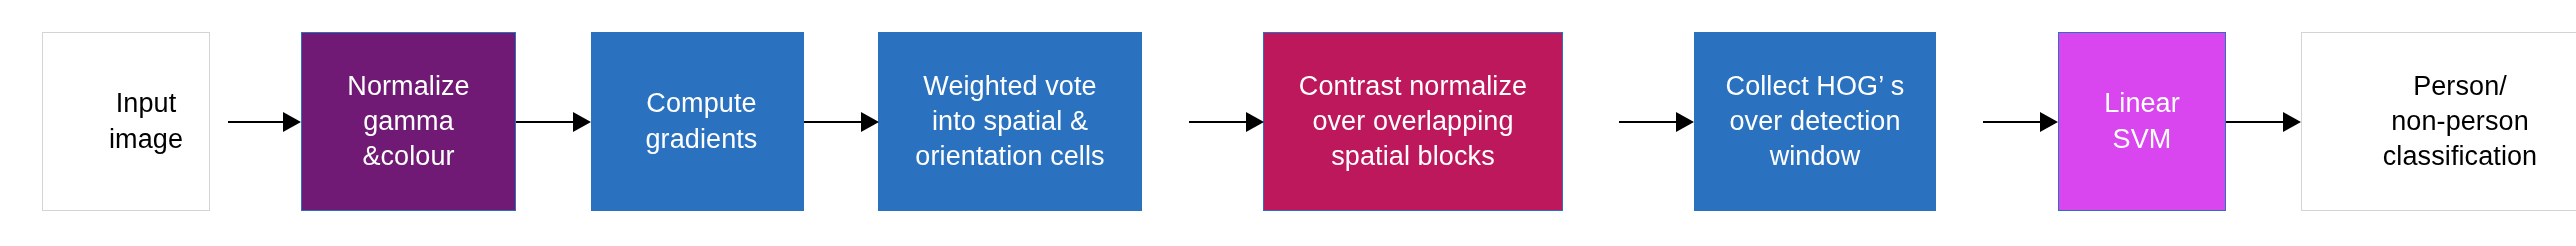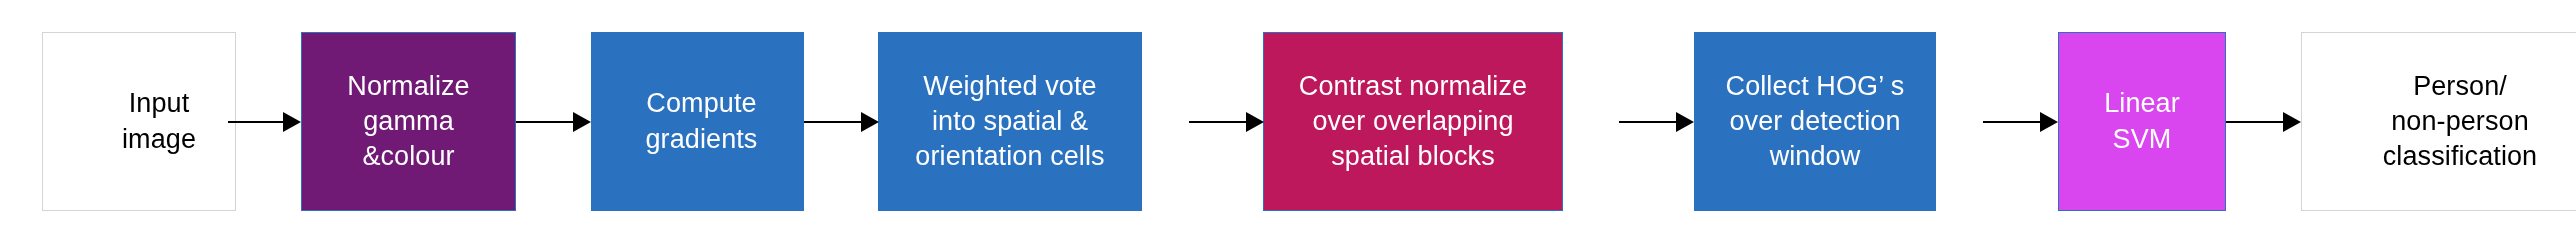--- a/index.html
+++ b/index.html
@@ -66,21 +66,21 @@
     height: 0;
     border-top: 10px solid transparent;
     border-bottom: 10px solid transparent;
     border-left: 18px solid #000000;
   }
 </style>
 </head>
 <body>
 
 <div id="canvas" style="background: rgb(255, 255, 255);">
-    <div class="node plain" style="left: 42px; width: 194px; border-color: rgb(212, 212, 212); padding-left: 40px;"><span class="node-label">Input
+    <div class="node plain" style="left: 42px; width: 168px; border-color: rgb(212, 212, 212); padding-left: 40px;"><span class="node-label">Input
 image</span></div>
     <div class="node blue" style="left: 301px; width: 215px; background: #701a75; border-color: rgb(42, 114, 192);"><span class="node-label">Normalize
 gamma
 &amp;colour</span></div>
     <div class="node blue" style="left: 591px; width: 213px; background: rgb(42, 114, 192); border-color: rgb(42, 114, 192); padding-left: 8px;"><span class="node-label">Compute
 gradients</span></div>
     <div class="node blue" style="left: 878px; width: 264px; background: rgb(42, 114, 192); border-color: rgb(42, 114, 192);"><span class="node-label">Weighted vote
 into spatial &amp;
 orientation cells</span></div>
     <div class="node blue" style="left: 1263px; width: 300px; background: #be185d; border-color: rgb(42, 114, 192);"><span class="node-label">Contrast normalize

